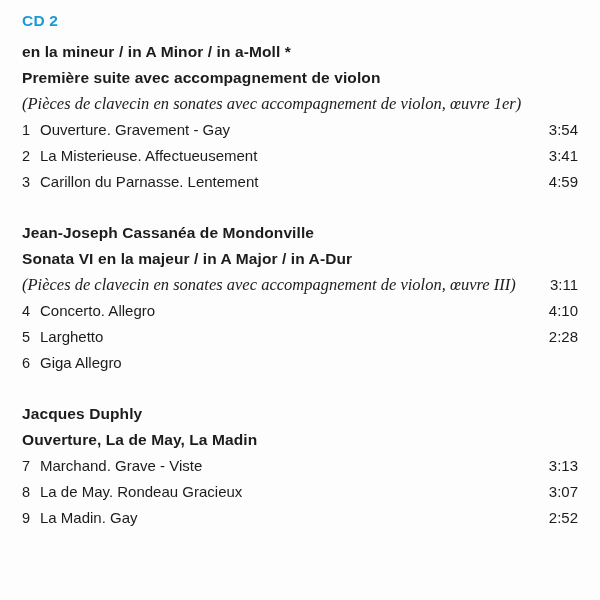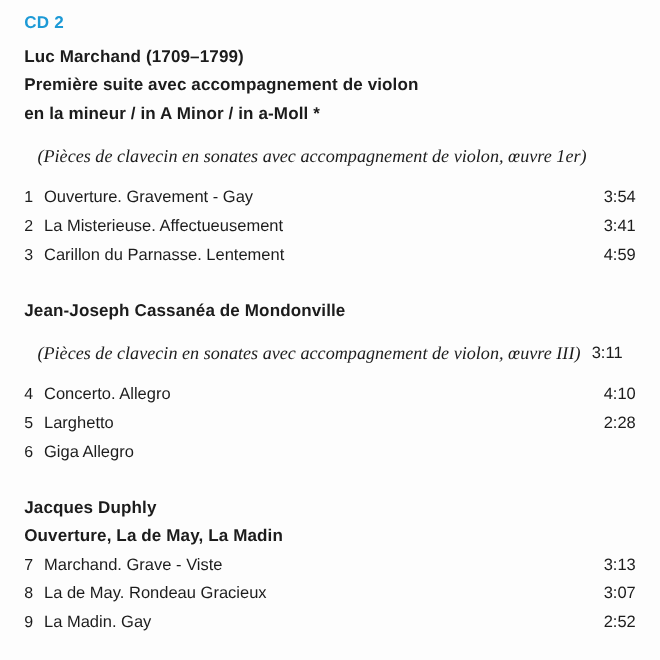--- a/index.html
+++ b/index.html
@@ -29,21 +29,21 @@
     font-weight: bold;
     font-size: 15.5px;
     line-height: 26px;
     margin: 0;
     letter-spacing: 0.1px;
   }
   .source-line {
     display: flex;
     align-items: flex-start;
     line-height: 26px;
-    margin: 12px;
+    margin: 0;
   }
   .source-text {
     font-family: "Liberation Serif", serif;
     font-style: italic;
     font-size: 16.5px;
     flex: 1 1 auto;
   }
   .track-row {
     display: flex;
     align-items: baseline;
@@ -65,23 +65,22 @@
   }
 </style>
 </head>
 <body>
 
 <div class="page">
 
   <div class="disc-label">CD 2</div>
 
   <section class="group">
-    <p class="composer">Luc Marchand (1709–1799)</p>
+    <p class="work-line">en la mineur / in A Minor / in a-Moll *</p>
     <p class="work-line">Première suite avec accompagnement de violon</p>
-    <p class="work-line">en la mineur / in A Minor / in a-Moll *</p>
     <p class="source-line">
       <span class="source-text">(Pièces de clavecin en sonates avec accompagnement de violon, œuvre 1er)</span>
       <span class="source-time"></span>
     </p>
     <div class="track-row">
       <span class="track-num">1</span>
       <span class="track-title">Ouverture. Gravement - Gay</span>
       <span class="track-time">3:54</span>
     </div>
     <div class="track-row">
@@ -91,20 +90,21 @@
     </div>
     <div class="track-row">
       <span class="track-num">3</span>
       <span class="track-title">Carillon du Parnasse. Lentement</span>
       <span class="track-time">4:59</span>
     </div>
   </section>
 
   <section class="group">
     <p class="composer">Jean-Joseph Cassanéa de Mondonville</p>
+    <p class="work-line">Sonata VI en la majeur / in A Major / in A-Dur</p>
     <p class="source-line">
       <span class="source-text">(Pièces de clavecin en sonates avec accompagnement de violon, œuvre III)</span>
       <span class="source-time">3:11</span>
     </p>
     <div class="track-row">
       <span class="track-num">4</span>
       <span class="track-title">Concerto. Allegro</span>
       <span class="track-time">4:10</span>
     </div>
     <div class="track-row">

